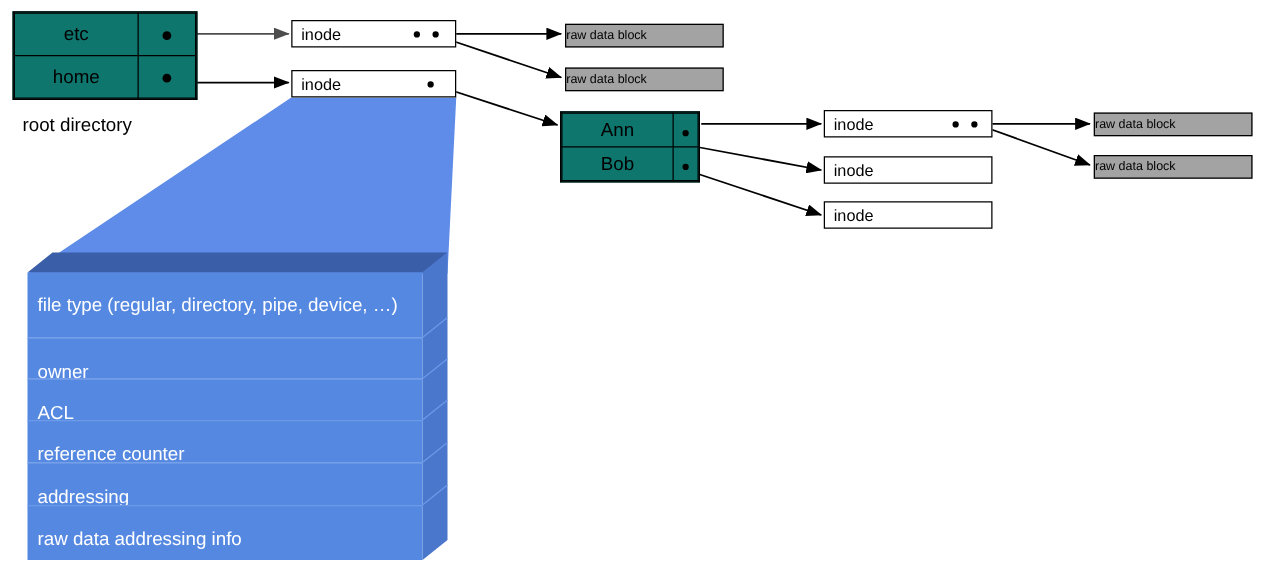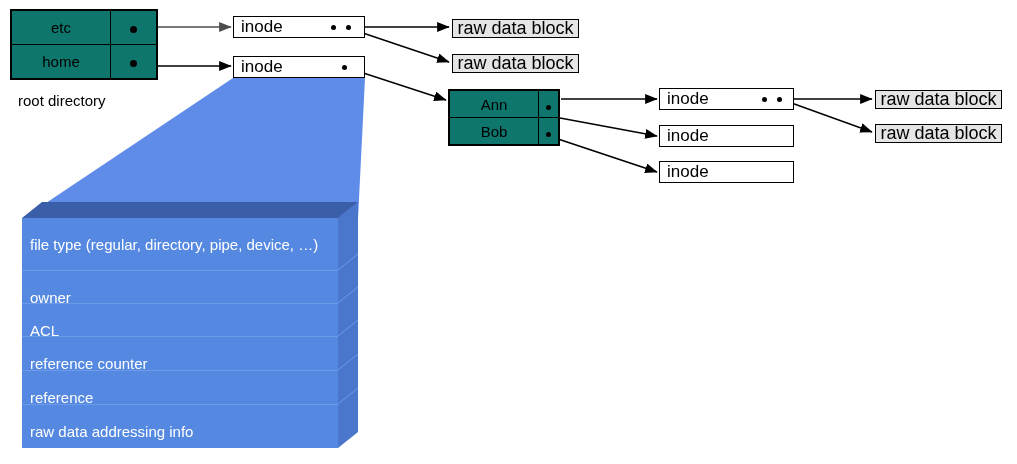--- a/index.html
+++ b/index.html
@@ -13,26 +13,26 @@
   .cellgrid{position:absolute;box-sizing:border-box;border:1px solid #000;background:#0f766e;z-index:6;
             border-collapse:collapse;}
   .cellgrid table{border-collapse:collapse;width:100%;height:100%;}
   .cellgrid td{border:1px solid #000;font-size:15px;text-align:center;vertical-align:middle;padding:0;}
   .cellgrid td.name{}
   .cellgrid td.ptr{position:relative;}
   .dot{width:7px;height:7px;border-radius:50%;background:#000;display:inline-block;}
   .dot.sm{width:5px;height:5px;}
 
   .inode{position:absolute;box-sizing:border-box;border:1px solid #000;background:#fff;z-index:6;
-         font-size:17px;display:flex;align-items:center;}
+         font-size:13px;display:flex;align-items:center;}
   .inode .lbl{padding-left:7px;}
   .inode .dots{position:absolute;right:0;top:0;bottom:0;display:flex;align-items:center;}
 
-  .rawblk{position:absolute;box-sizing:border-box;border:1px solid #000;background:#e5e5e5;z-index:6;
-          font-size:18px;display:flex;align-items:center;justify-content:center;}
+  .rawblk{position:absolute;box-sizing:border-box;border:1px solid #000;background:#a3a3a3;z-index:6;
+          font-size:10px;display:flex;align-items:center;justify-content:flex-start;}
 
   .caption{position:absolute;font-size:15px;color:#000;z-index:6;white-space:nowrap;}
 
   
   #stack{position:absolute;z-index:3;}
   .face-top{position:absolute;z-index:2;}
   .face-side{position:absolute;z-index:2;}
   .rowfront{position:absolute;box-sizing:border-box;background:#5588e0;color:#ffffff;
             font-size:15px;line-height:19px;padding:17px 8px 4px 8px;z-index:3;
             border-top:1px solid #6d9ae8;}
@@ -176,21 +176,21 @@
     <div class="rowfront" style="left:22px;top:270px;width:316px;height:33px;">
       <span>owner</span>
     </div>
     <div class="rowfront" style="left:22px;top:303px;width:316px;height:33px;">
       <span>ACL</span>
     </div>
     <div class="rowfront" style="left:22px;top:336px;width:316px;height:34px;">
       <span>reference counter</span>
     </div>
     <div class="rowfront" style="left:22px;top:370px;width:316px;height:34px;">
-      <span>reference</span>
+      <span>addressing</span>
     </div>
     <div class="rowfront" style="left:22px;top:404px;width:316px;height:44px;">
       <span>raw data addressing info</span>
     </div>
 
     <svg class="face-side" viewBox="0 0 1017 464" preserveAspectRatio="none" style="left:0;top:0;width:1017px;height:464px;">
       <line x1="338" y1="270" x2="358" y2="254" stroke="#6d9ae8" stroke-width="1"></line>
       <line x1="338" y1="303" x2="358" y2="287" stroke="#6d9ae8" stroke-width="1"></line>
       <line x1="338" y1="336" x2="358" y2="320" stroke="#6d9ae8" stroke-width="1"></line>
       <line x1="338" y1="370" x2="358" y2="354" stroke="#6d9ae8" stroke-width="1"></line>

